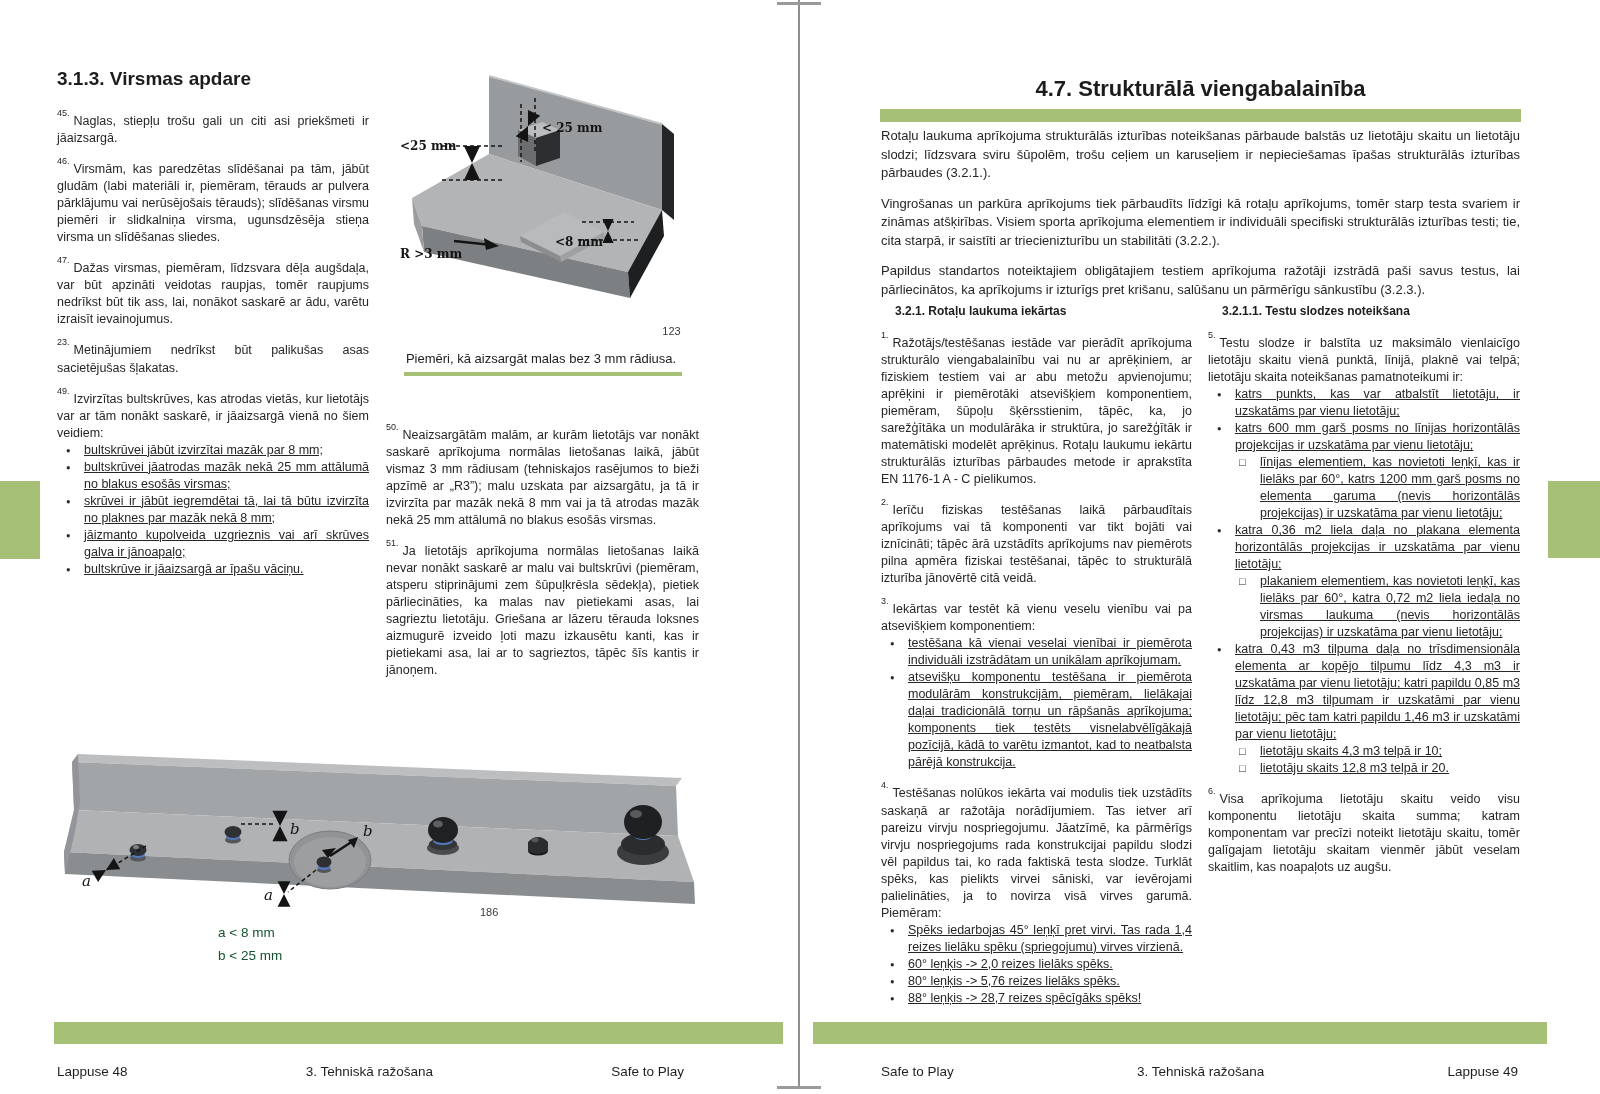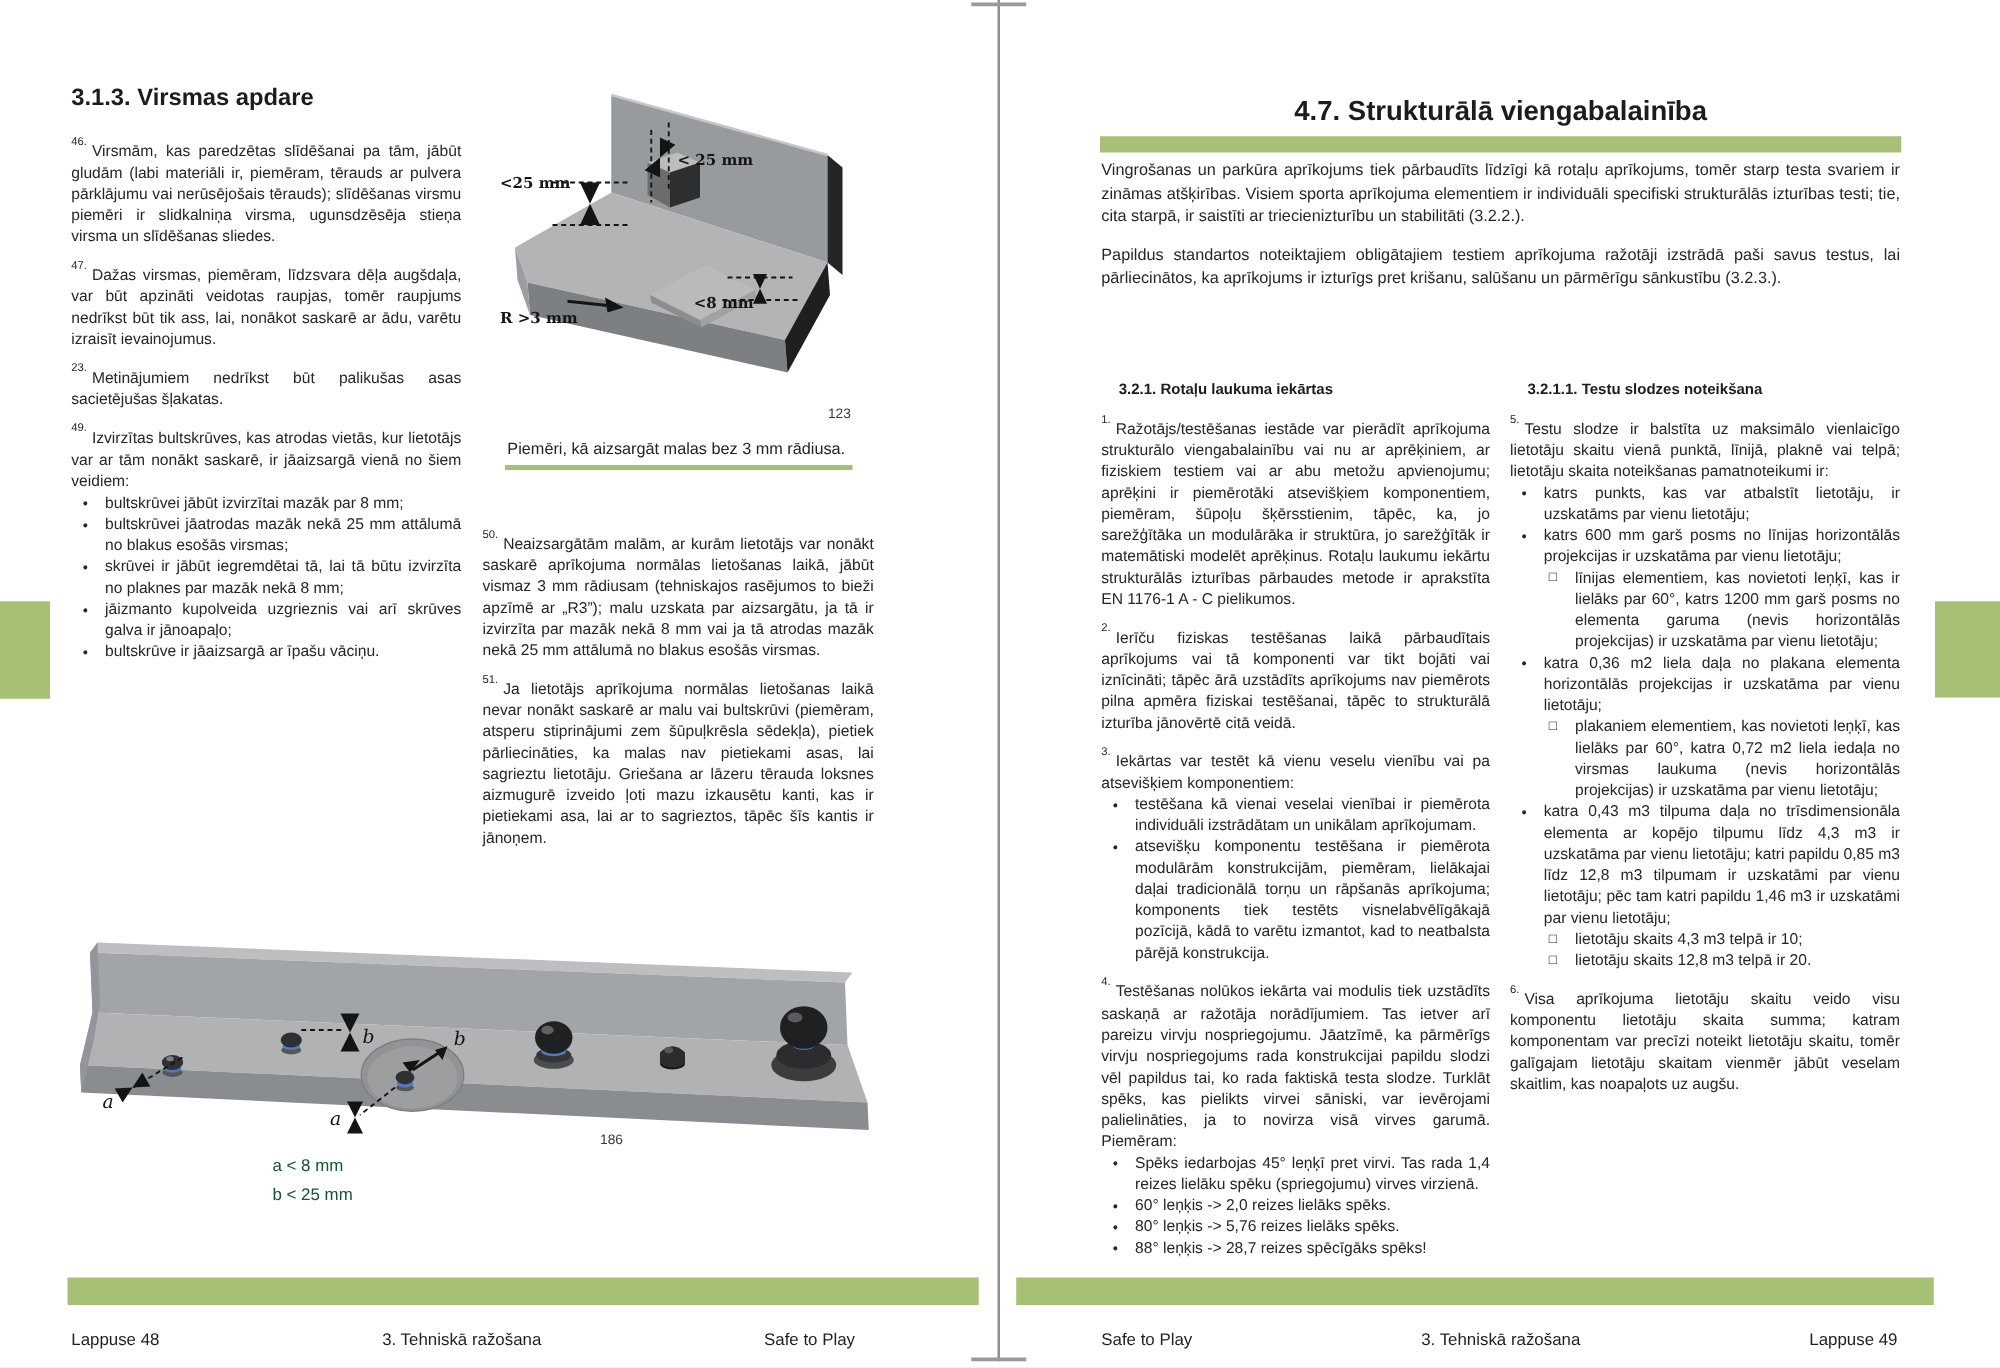--- a/index.html
+++ b/index.html
@@ -15,21 +15,21 @@
   
   .tab { position:absolute; background:#a6c076; }
   .tab-left  { left:0;      top:481px; width:40px; height:78px; }
   .tab-right { left:1548px; top:481px; width:52px; height:77px; }
 
   
   .col  { position:absolute; font-size:12.5px; line-height:17px; text-align:justify; }
   .para { margin:0 0 10px 0; }
   .pnum { font-size:9px; position:relative; top:-4px; margin-right:4px; }
   ul.bullets { list-style:none; margin:0 0 10px 0; padding:0; }
-  ul.bullets li { position:relative; padding-left:27px; text-align:justify; }
+  ul.bullets li { position:relative; padding-left:27px; text-align:justify;text-decoration:underline; }
   ul.bullets li::before { content:"●"; position:absolute; left:9px; top:0; font-size:7.5px; line-height:17px; }
   ul.bullets li.lvl2 { padding-left:52px; }
   ul.bullets li.lvl2::before { content:"□"; left:31px; font-size:11px; }
 
   
   .lp-heading { position:absolute; left:57px; top:68px; margin:0; font-size:19px; font-weight:bold; color:#1c1c1c; }
   .lp-col1 { left:57px;  top:109px; width:312px; }
   .lp-col2 { left:386px; top:423px; width:313px; }
   .fig-top { position:absolute; left:392px; top:42px; width:310px; height:280px; margin:0; }
   .fig-top-num { position:absolute; left:650px; top:325px; width:43px; text-align:center; font-size:11px; color:#3a3a3a; }
@@ -70,20 +70,21 @@
 
   <div class="div-v"></div>
   <div class="tick tick-top"></div>
   <div class="tick tick-bottom"></div>
   <div class="tab tab-left"></div>
   <div class="tab tab-right"></div>
 
   <h2 class="lp-heading">3.1.3. Virsmas apdare</h2>
 
   <div class="col lp-col1">
+    <p class="para"><sup class="pnum">45.</sup><span>Naglas, stiepļu trošu gali un citi asi priekšmeti ir jāaizsargā.</span></p>
     <p class="para"><sup class="pnum">46.</sup><span>Virsmām, kas paredzētas slīdēšanai pa tām, jābūt gludām (labi materiāli ir, piemēram, tērauds ar pulvera pārklājumu vai nerūsējošais tērauds); slīdēšanas virsmu piemēri ir slidkalniņa virsma, ugunsdzēsēja stieņa virsma un slīdēšanas sliedes.</span></p>
     <p class="para"><sup class="pnum">47.</sup><span>Dažas virsmas, piemēram, līdzsvara dēļa augšdaļa, var būt apzināti veidotas raupjas, tomēr raupjums nedrīkst būt tik ass, lai, nonākot saskarē ar ādu, varētu izraisīt ievainojumus.</span></p>
     <p class="para"><sup class="pnum">23.</sup><span>Metinājumiem nedrīkst būt palikušas asas sacietējušas šļakatas.</span></p>
     <p class="para" style="margin-bottom:0;"><sup class="pnum">49.</sup><span>Izvirzītas bultskrūves, kas atrodas vietās, kur lietotājs var ar tām nonākt saskarē, ir jāaizsargā vienā no šiem veidiem:</span></p>
     <ul class="bullets">
       <li>bultskrūvei jābūt izvirzītai mazāk par 8 mm;</li>
       <li>bultskrūvei jāatrodas mazāk nekā 25 mm attālumā no blakus esošās virsmas;</li>
       <li>skrūvei ir jābūt iegremdētai tā, lai tā būtu izvirzīta no plaknes par mazāk nekā 8 mm;</li>
       <li>jāizmanto kupolveida uzgrieznis vai arī skrūves galva ir jānoapaļo;</li>
       <li>bultskrūve ir jāaizsargā ar īpašu vāciņu.</li>
@@ -230,20 +231,21 @@
   <div class="footer ft-left">
     <span>Lappuse 48</span>
     <span>3. Tehniskā ražošana</span>
     <span>Safe to Play</span>
   </div>
 
   <h1 class="rp-title">4.7. Strukturālā viengabalainība</h1>
   <div class="rp-title-rule"></div>
 
   <div class="rp-intro">
+    <p>Rotaļu laukuma aprīkojuma strukturālās izturības noteikšanas pārbaude balstās uz lietotāju skaitu un lietotāju slodzi; līdzsvara sviru šūpolēm, trošu ceļiem un karuseļiem ir nepieciešamas īpašas strukturālās izturības pārbaudes (3.2.1.).</p>
     <p>Vingrošanas un parkūra aprīkojums tiek pārbaudīts līdzīgi kā rotaļu aprīkojums, tomēr starp testa svariem ir zināmas atšķirības. Visiem sporta aprīkojuma elementiem ir individuāli specifiski strukturālās izturības testi; tie, cita starpā, ir saistīti ar triecienizturību un stabilitāti (3.2.2.).</p>
     <p>Papildus standartos noteiktajiem obligātajiem testiem aprīkojuma ražotāji izstrādā paši savus testus, lai pārliecinātos, ka aprīkojums ir izturīgs pret krišanu, salūšanu un pārmērīgu sānkustību (3.2.3.).</p>
   </div>
 
   <h3 class="rp-h rp-h1">3.2.1. Rotaļu laukuma iekārtas</h3>
   <h3 class="rp-h rp-h2">3.2.1.1. Testu slodzes noteikšana</h3>
 
   <div class="col rp-col1">
     <p class="para"><sup class="pnum">1.</sup><span>Ražotājs/testēšanas iestāde var pierādīt aprīkojuma strukturālo viengabalainību vai nu ar aprēķiniem, ar fiziskiem testiem vai ar abu metožu apvienojumu; aprēķini ir piemērotāki atsevišķiem komponentiem, piemēram, šūpoļu šķērsstienim, tāpēc, ka, jo sarežģītāka un modulārāka ir struktūra, jo sarežģītāk ir matemātiski modelēt aprēķinus. Rotaļu laukumu iekārtu strukturālās izturības pārbaudes metode ir aprakstīta EN 1176-1 A - C pielikumos.</span></p>
     <p class="para"><sup class="pnum">2.</sup><span>Ierīču fiziskas testēšanas laikā pārbaudītais aprīkojums vai tā komponenti var tikt bojāti vai iznīcināti; tāpēc ārā uzstādīts aprīkojums nav piemērots pilna apmēra fiziskai testēšanai, tāpēc to strukturālā izturība jānovērtē citā veidā.</span></p>

